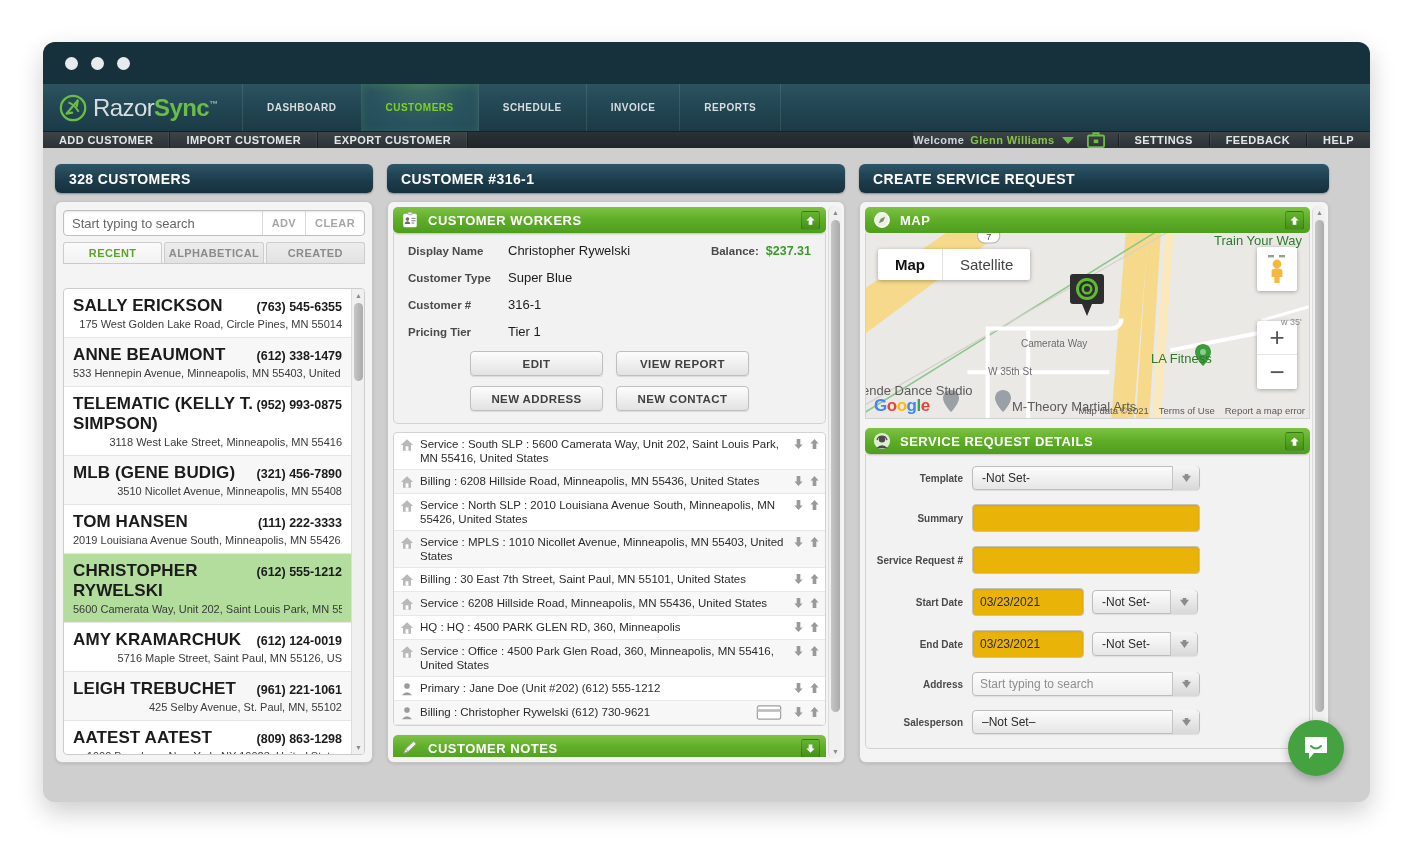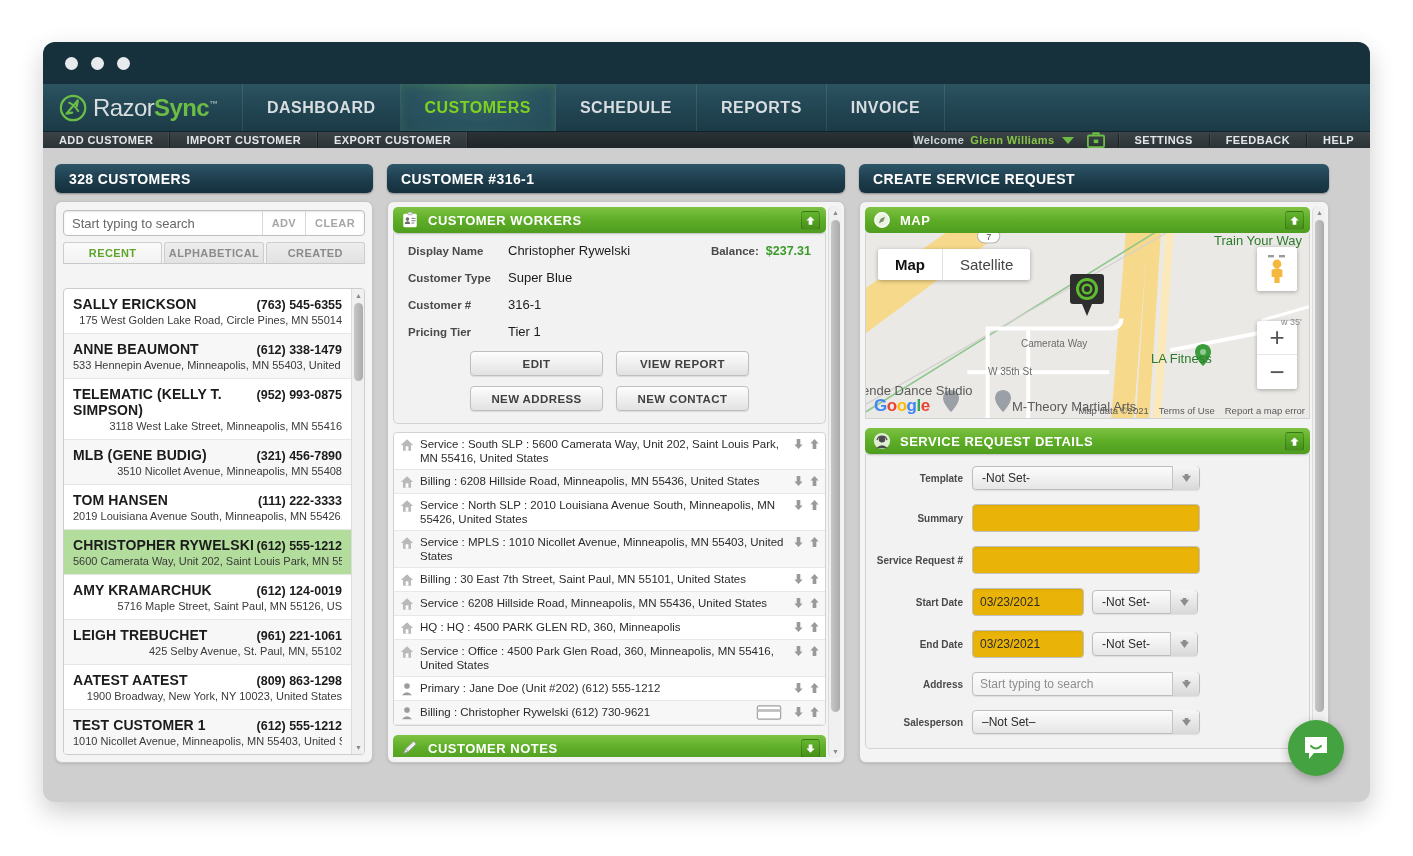--- a/index.html
+++ b/index.html
@@ -38,21 +38,21 @@
   }
   .logo-mark { width:30px; height:30px; margin-right:4px; flex:0 0 auto; }
   .logo-text { font-size:24px; font-weight:bold; letter-spacing:-.6px; }
   .logo-text .razor { color:#d9dde0; font-weight:normal; }
   .logo-text .sync { color:#6cbd45; font-weight:bold; }
   .logo-tm { font-size:9px; color:#9fb0b6; vertical-align:super; }
 
   .navtabs { display:flex; align-items:stretch; }
   .navtab {
     display:flex; align-items:center; padding:0 24px;
-    font-size:16px; font-weight:bold; color:#d7dde0; letter-spacing:.5px;
+    font-size:10px; font-weight:bold; color:#d7dde0; letter-spacing:.5px;
     border-right:1px solid rgba(255,255,255,.10);
     cursor:pointer;
   }
   .navtab.active {
     color:#7ed321;
     background:radial-gradient(ellipse at 50% 0%, #3c6d62 0%, #2a5360 60%, #234a57 100%);
     box-shadow:inset 0 2px 10px rgba(130,220,80,.18);
   }
 
   
@@ -131,21 +131,21 @@
   .ltab.active { color:#5fa52a; background:linear-gradient(180deg,#fbfbfb,#f2f2f2); }
 
   
   .clist-wrap { position:absolute; left:7px; right:7px; top:86px; bottom:7px;
       background:#fff; border:1px solid #cccccc; border-radius:4px; overflow:hidden; }
   .clist { position:absolute; left:0; right:13px; top:0; bottom:0; overflow:hidden; }
   .citem { padding:7px 9px 7px 9px; border-bottom:1px solid #e6e6e6; cursor:pointer; }
   .citem:nth-child(even) { background:#f7f7f7; }
   .citem.sel { background:#b2dd9c; }
   .citem-top { display:flex; justify-content:space-between; align-items:baseline; }
-  .cname { font-size:14px; font-weight:bold; color:#1b1b1b; letter-spacing:.1px; }
+  .cname { font-size:17px; font-weight:bold; color:#1b1b1b; letter-spacing:.1px; }
   .cphone { font-size:12.5px; font-weight:bold; color:#1b1b1b; white-space:nowrap; }
   .caddr { font-size:11px; color:#3a3a3a; text-align:right; margin-top:2px;
       white-space:nowrap; overflow:hidden; }
 
   
   .vscroll { position:absolute; right:0; top:0; bottom:0; width:13px;
       background:#f0f0f0; border-left:1px solid #dcdcdc; }
   .vscroll .arrow { width:13px; height:13px; display:flex; align-items:center;
       justify-content:center; font-size:7px; color:#8a8a8a; }
   .vscroll .thumb { position:absolute; left:2px; width:9px; border-radius:5px;
@@ -269,22 +269,22 @@
           <path d="M10 10 Q16 12 21 20" fill="none" stroke="#6cbd45" stroke-width="2.2"></path>
         </svg>
         <div class="logo-text">
           <span class="razor">Razor</span><span class="sync">Sync</span><span class="logo-tm">™</span>
         </div>
       </div>
       <div class="navtabs">
         <div class="navtab">DASHBOARD</div>
         <div class="navtab active">CUSTOMERS</div>
         <div class="navtab">SCHEDULE</div>
+        <div class="navtab">INVOICE</div>
         <div class="navtab">REPORTS</div>
-        <div class="navtab">INVOICE</div>
       </div>
     </div>
 
     <div class="subbar">
       <div class="subbtn">ADD CUSTOMER</div>
       <div class="subbtn">IMPORT CUSTOMER</div>
       <div class="subbtn">EXPORT CUSTOMER</div>
       <div class="subbar-spacer"></div>
       <div class="subbar-right">
         <span class="welcome">Welcome</span>

